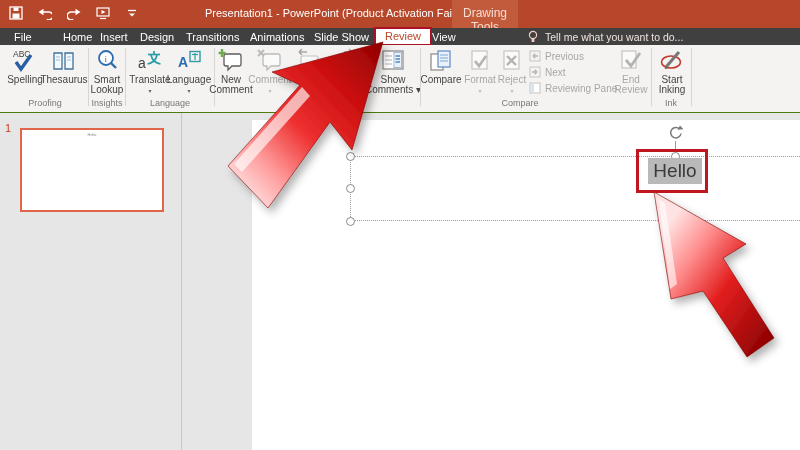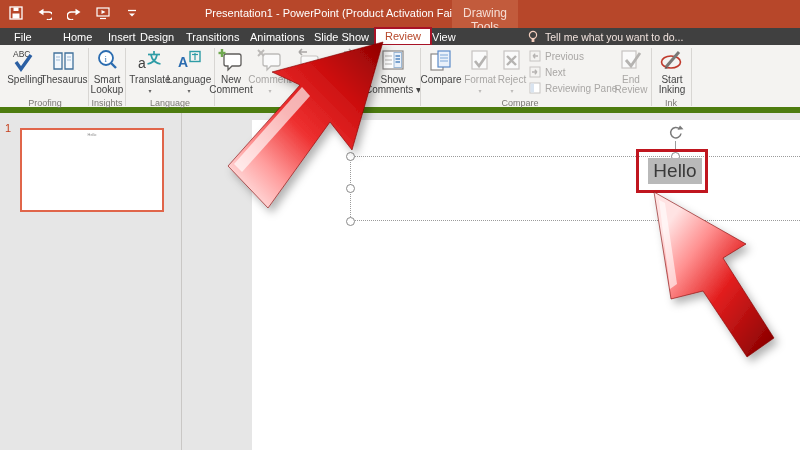--- a/index.html
+++ b/index.html
@@ -15,21 +15,21 @@
   .contextual{position:absolute;left:452px;top:0;width:66px;height:45px;background:#c25b3c;text-align:center;}
   .contextual .ctx-label{display:block;margin-top:6px;font-size:12px;color:#f6ddd4;}
   .contextual .ctx-tab{display:block;margin-top:8px;font-size:11px;color:#ffffff;}
   .tab{position:absolute;top:3px;font-size:11px;color:#ffffff;white-space:nowrap;cursor:default;}
   .tab.active{left:374px;top:-1px;width:54px;height:15px;background:#ffffff;color:#b7472a;
               border:2px solid #a81226;text-align:center;line-height:15px;}
   .tellme{position:absolute;left:527px;top:2px;display:flex;align-items:flex-end;gap:6px;
           font-size:10.5px;color:rgba(255,240,234,.92);}
   
   .ribbon{position:absolute;left:0;top:45px;width:800px;height:68px;background:#f4f3f1;
-          border-bottom:6px solid #4d7c0f;box-sizing:border-box;}
+          border-bottom:1px solid #4d7c0f;box-sizing:border-box;}
   .rbtn{position:absolute;top:2px;display:flex;flex-direction:column;align-items:center;
         font-size:10px;line-height:10px;color:#444;text-align:center;}
   .rbtn .ricon{height:28px;display:flex;align-items:center;justify-content:center;}
   .rbtn .ddm{font-size:6px;color:#666;margin-top:1px;}
   .rbtn.dis{color:#a9a7a5;}
   .rbtn.dis .ddm{color:#bdbbb9;}
   .rsmall{position:absolute;display:flex;align-items:center;gap:4px;font-size:10px;color:#a9a7a5;white-space:nowrap;}
   .gdiv{position:absolute;top:3px;width:1px;height:58px;background:#d8d6d3;}
   .glabel{position:absolute;top:53px;font-size:9px;color:#7a7874;text-align:center;}
   
@@ -100,21 +100,21 @@
   </div>
 
   <div class="contextual">
     <span class="ctx-label">Drawing Tools</span>
     <span class="ctx-tab">Format</span>
   </div>
 
   <div class="tabrow">
     <span class="tab" style="left:14px">File</span>
     <span class="tab" style="left:63px">Home</span>
-    <span class="tab" style="left:108px">Insert</span>
+    <span class="tab" style="left:100px">Insert</span>
     <span class="tab" style="left:140px">Design</span>
     <span class="tab" style="left:186px">Transitions</span>
     <span class="tab" style="left:250px">Animations</span>
     <span class="tab" style="left:314px">Slide Show</span>
     <span class="tab active">Review</span>
     <span class="tab" style="left:432px">View</span>
     <span class="tellme">
       <svg width="12" height="13">
           <circle cx="6" cy="5" r="3.6" fill="none" stroke="#f2cdbd" stroke-width="1.2"></circle>
           <rect x="4.6" y="9" width="2.8" height="3" fill="#f2cdbd"></rect>

